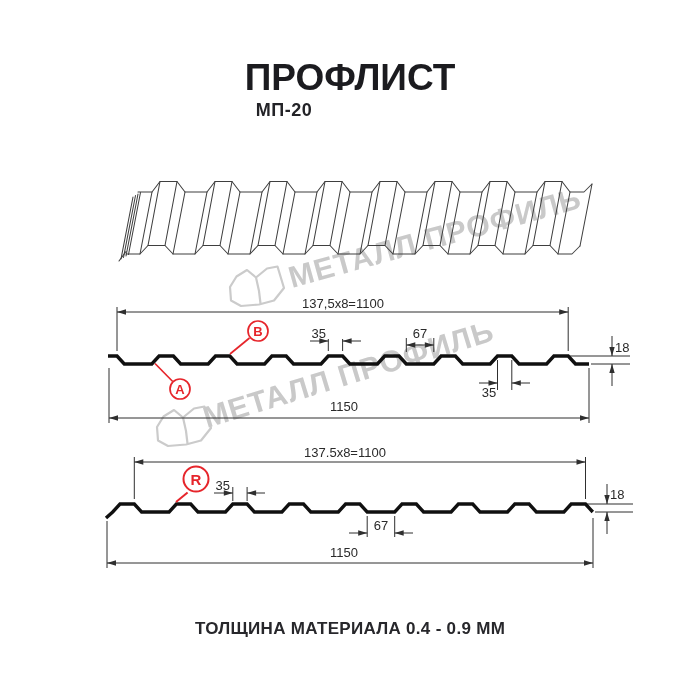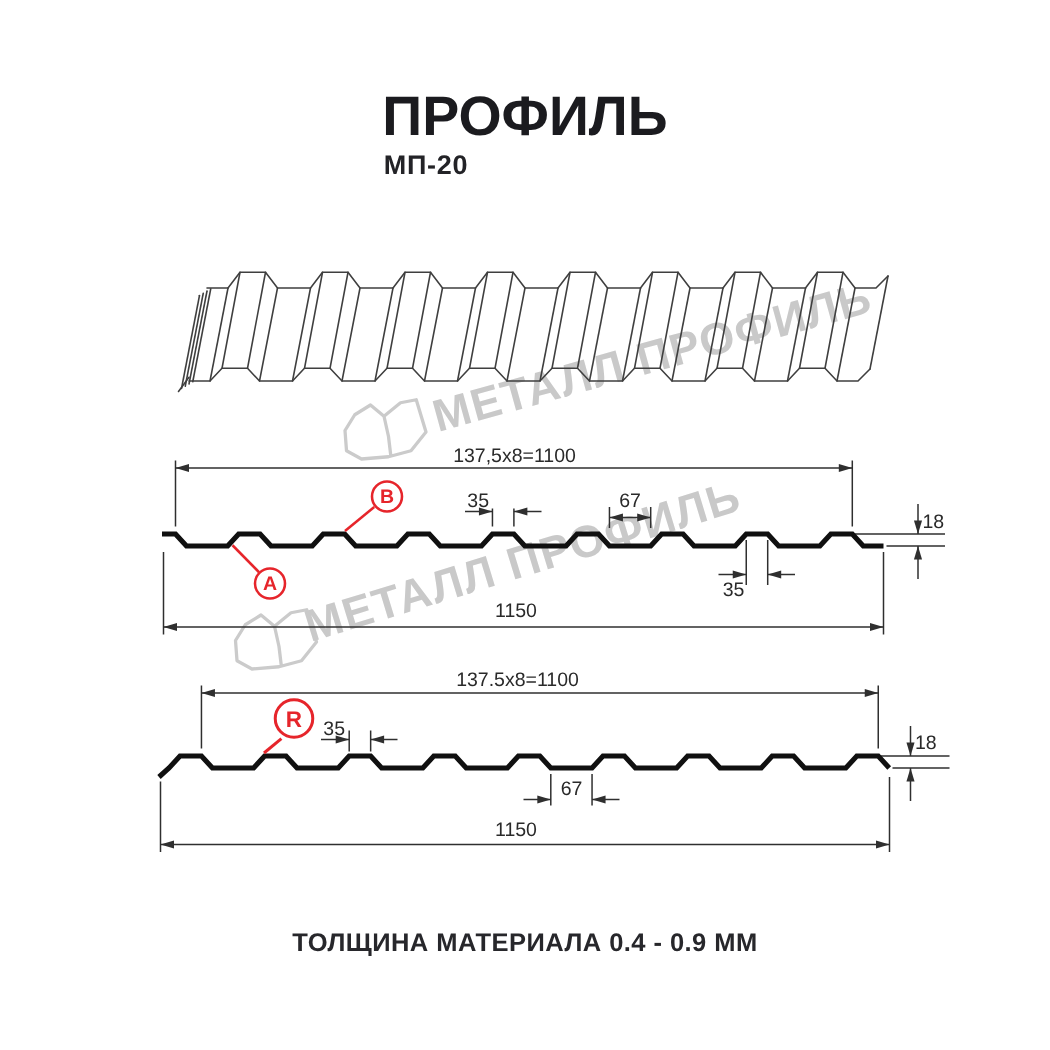--- a/index.html
+++ b/index.html
@@ -13,21 +13,21 @@
       font-size:17px;font-weight:700;letter-spacing:0.3px;color:#27272b;}
   svg{position:absolute;top:0;left:0;}
   .dimtxt{font-family:"Liberation Sans", sans-serif;font-size:13px;fill:#2a2a2a;}
   .redtxt{font-family:"Liberation Sans", sans-serif;font-weight:700;}
   .wmtxt{font-family:"Liberation Sans", sans-serif;font-weight:700;
          font-size:30px;letter-spacing:1px;fill:#c9c9c9;}
 </style>
 </head>
 <body>
 
-<div class="page-title">ПРОФИЛЬ</div>
+<div class="page-title">ПРОФЛИСТ</div>
 <div class="subtitle">МП-20</div>
 
 <svg width="700" height="700" viewBox="0 0 700 700">
 
   <g>
     <path d="M157,427 L163.5,416.5 L174,410 L183,417.5 L194,408.5 L204.5,406.5 L211,428 L201,440.5 L186,444.5 L168,446 L158,440.5 Z M183,417.5 L186,431 L187.5,443.5" transform="translate(73,-140)" fill="none" stroke="#cbcbcb" stroke-width="2.2" stroke-linejoin="round"></path>
     <text class="wmtxt" transform="translate(292,288) rotate(-15.5)">МЕТАЛЛ ПРОФИЛЬ</text>
   </g>
   <g>
     <path d="M157,427 L163.5,416.5 L174,410 L183,417.5 L194,408.5 L204.5,406.5 L211,428 L201,440.5 L186,444.5 L168,446 L158,440.5 Z M183,417.5 L186,431 L187.5,443.5" fill="none" stroke="#cbcbcb" stroke-width="2.2" stroke-linejoin="round"></path>

